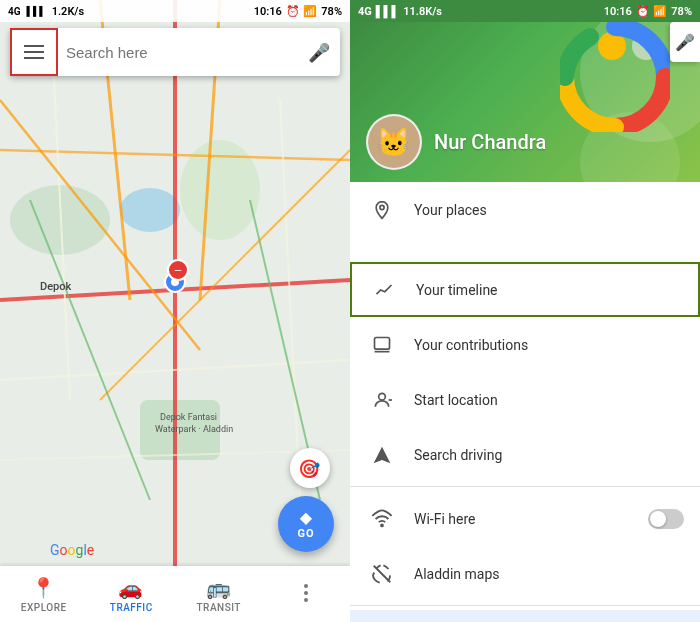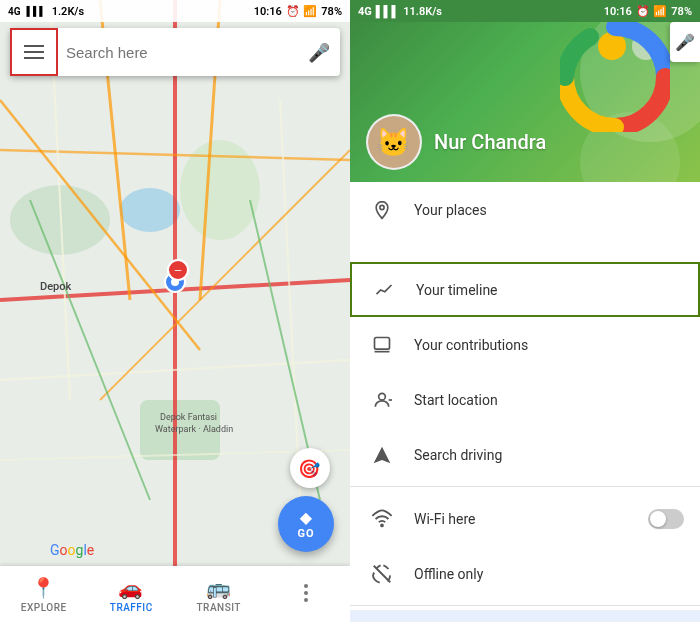--- a/index.html
+++ b/index.html
@@ -678,21 +678,21 @@
         <div class="toggle-knob"></div>
       </div>
     </div>
 
     <div class="menu-item">
       <div class="menu-icon">
         <svg width="22" height="22" viewBox="0 0 24 24" fill="none" stroke="#555" stroke-width="2">
           <path d="M3 3l18 18M10.5 2.5c-1.5.5-3 1.5-4.5 3.5M3.5 10.5C2 12.5 2 15.5 4 18c1.5 2 3.5 3 5.5 3.5M13.5 2.5c2 .5 4 2 5.5 4M20.5 13.5c.5 2-.5 4.5-2.5 6.5"></path>
         </svg>
       </div>
-      <span class="menu-label">Offline only</span>
+      <span class="menu-label">Aladdin maps</span>
     </div>
 
     <div class="divider"></div>
 
     <div class="menu-item active">
       <div class="menu-icon active-color">
         <svg width="22" height="22" viewBox="0 0 24 24" fill="none">
           <rect x="7" y="2" width="10" height="20" rx="3" stroke="#1a73e8" stroke-width="2"></rect>
           <circle cx="12" cy="7" r="2" fill="#ea4335"></circle>
           <circle cx="12" cy="12" r="2" fill="#fbbc05"></circle>

